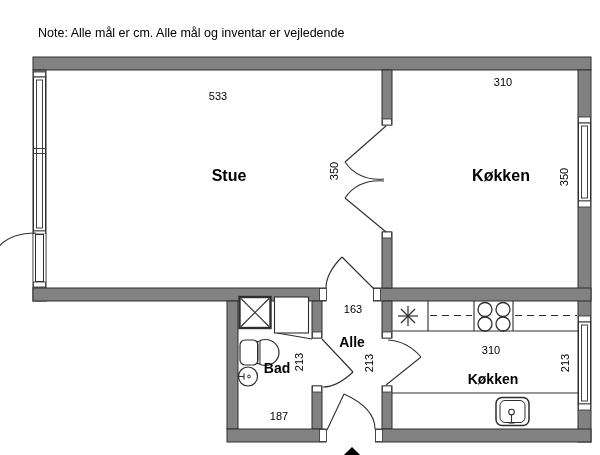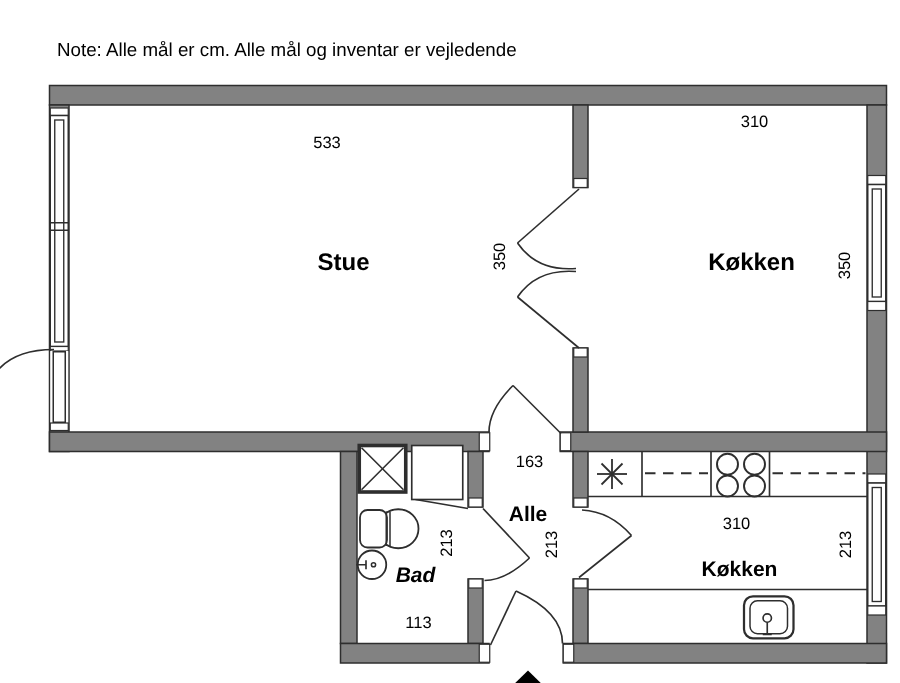--- a/index.html
+++ b/index.html
@@ -172,21 +172,21 @@
   <div class="dim-v" style="left:334px;top:151px;">350</div>
 
   <div class="lbl room-big" style="left:501px;top:156px;">Køkken</div>
   <div class="lbl dim" style="left:503px;top:62px;">310</div>
   <div class="dim-v" style="left:564px;top:157px;">350</div>
 
   <div class="lbl room-small" style="left:352px;top:322px;">Alle</div>
   <div class="lbl dim" style="left:353px;top:289px;">163</div>
   <div class="dim-v" style="left:369px;top:343px;">213</div>
 
-  <div class="lbl room-small" style="left:277px;top:363px;font-style:italic;">Bad</div>
-  <div class="lbl dim" style="left:279px;top:396px;">113</div>
+  <div class="lbl room-small" style="left:277px;top:348px;">Bad</div>
+  <div class="lbl dim" style="left:279px;top:396px;">187</div>
   <div class="dim-v" style="left:299px;top:342px;">213</div>
 
   <div class="lbl room-small" style="left:493px;top:359px;">Køkken</div>
   <div class="lbl dim" style="left:491px;top:330px;">310</div>
   <div class="dim-v" style="left:565px;top:343px;">213</div>
 
 </div>
 
 </body></html>

